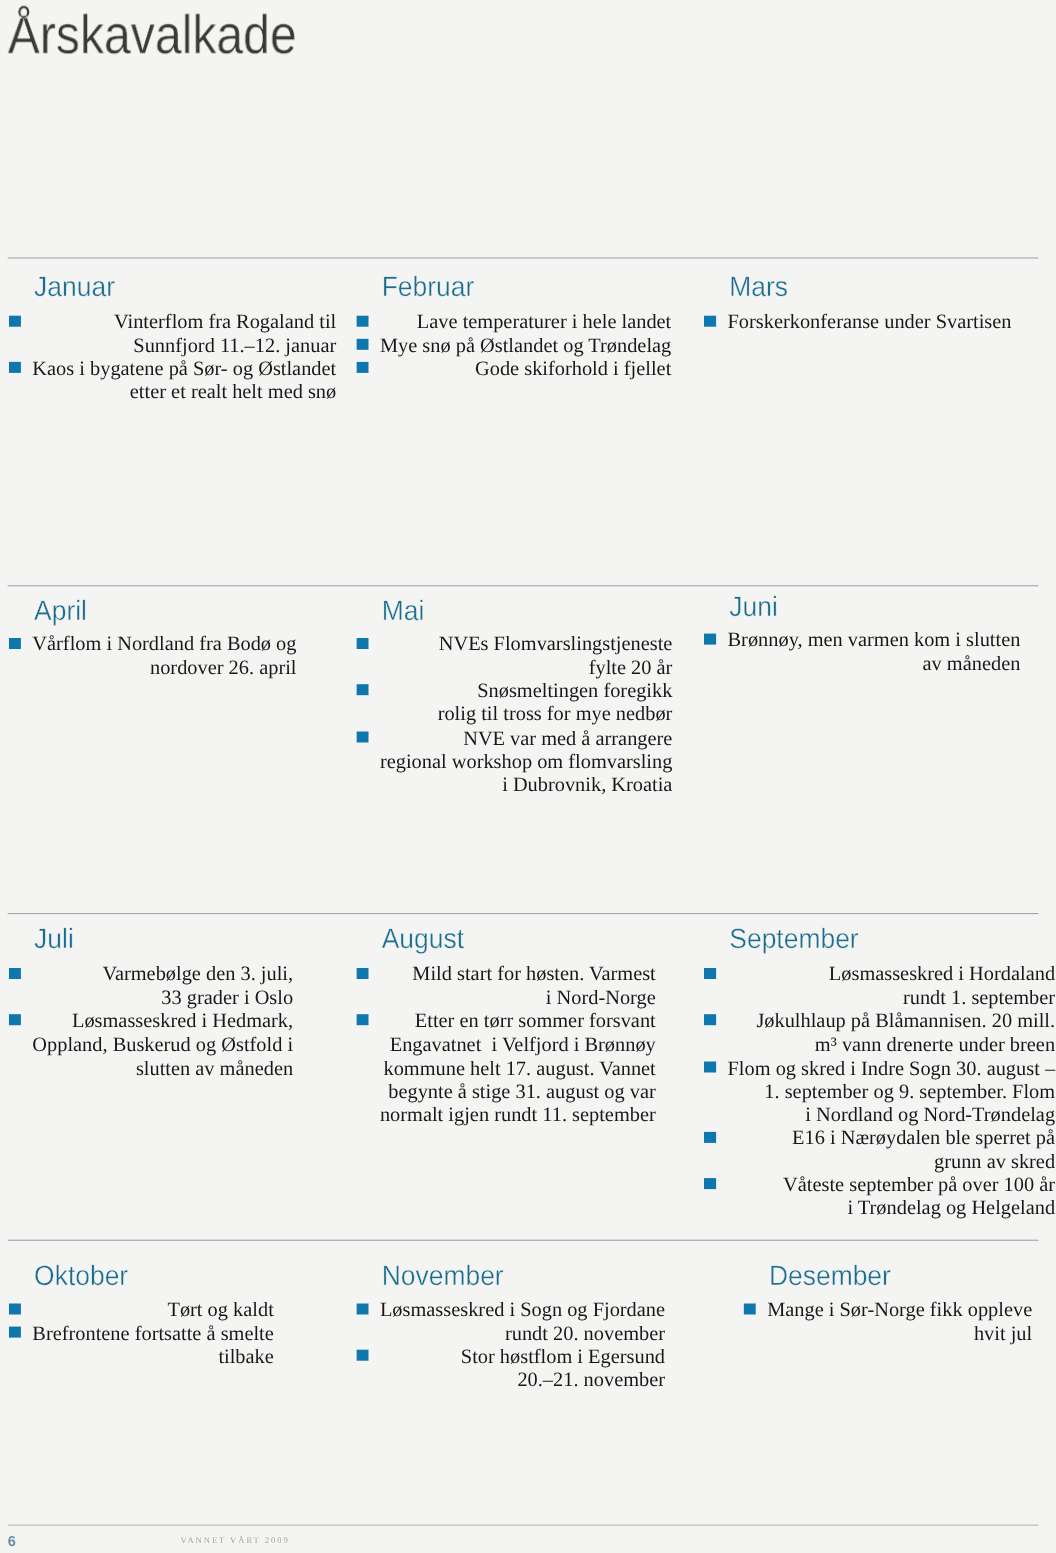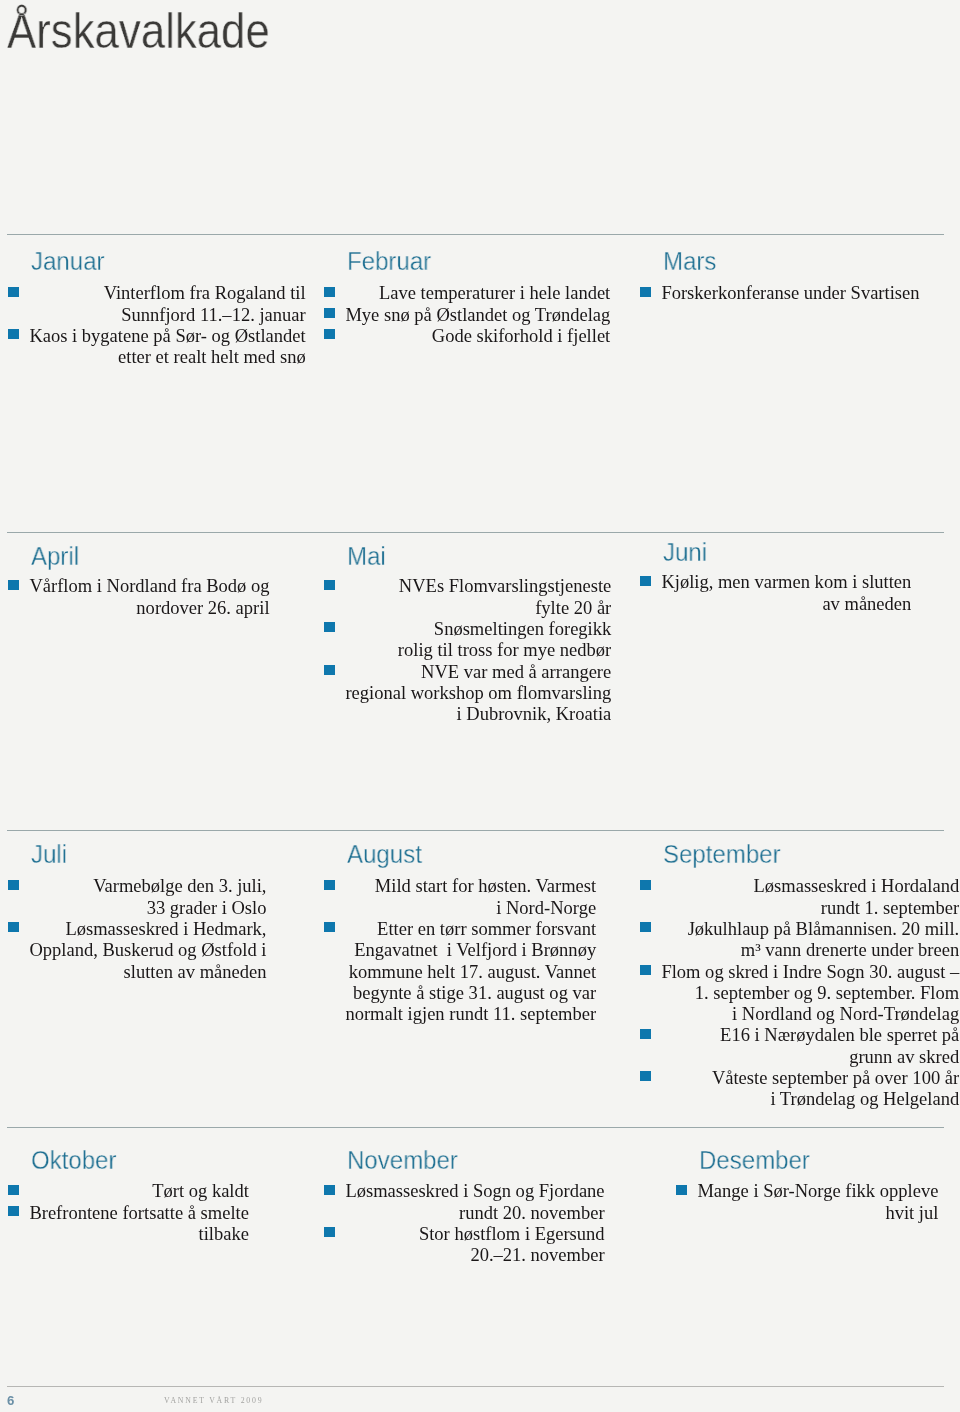--- a/index.html
+++ b/index.html
@@ -104,21 +104,21 @@
             <span class="tline">regional workshop om flomvarsling</span>
             <span class="tline">i Dubrovnik, Kroatia</span>
           </li>
         </ul>
       </div>
       <div class="month" style="left: 640px; top: 539px;">
         <div class="monthname" style="top: 1.1px;">Juni</div>
         <ul class="items">
           <li class="item">
             <span class="bullet"></span>
-            <span class="tline">Kjølig, men varmen kom i slutten</span>
+            <span class="tline">Brønnøy, men varmen kom i slutten</span>
             <span class="tline">av måneden</span>
           </li>
         </ul>
       </div>
       <div class="rowline" style="top: 829.5px;"></div>
       <div class="month" style="left: 8px; top: 843.4px;">
         <div class="monthname" style="top: -0.8px;">Juli</div>
         <ul class="items">
           <li class="item">
             <span class="bullet"></span>

